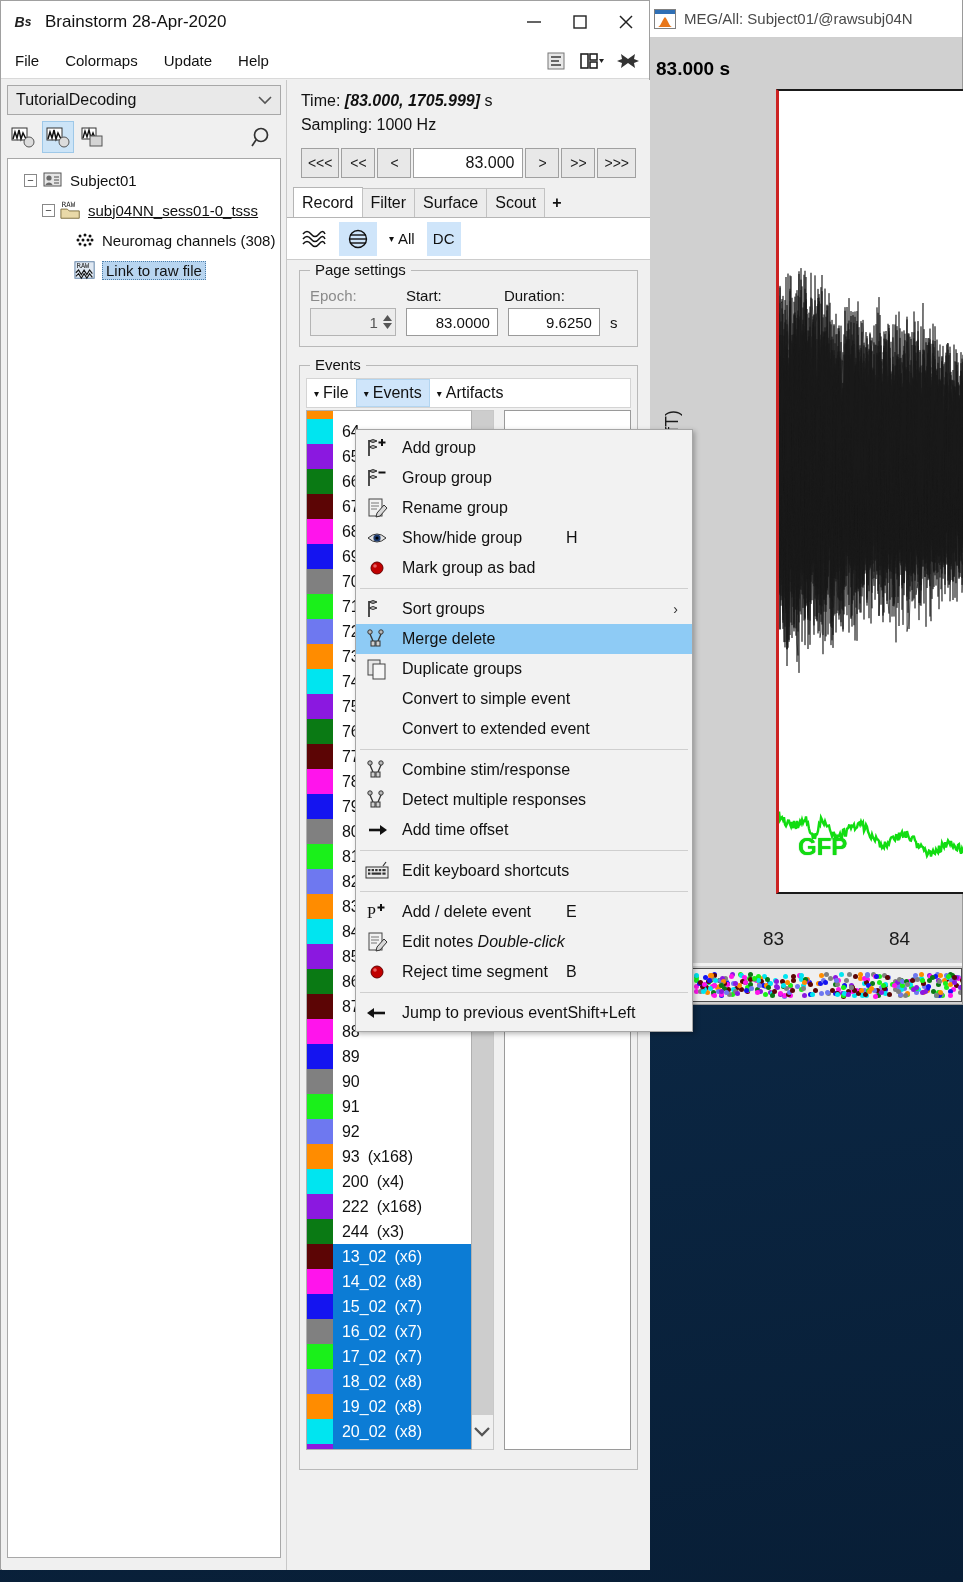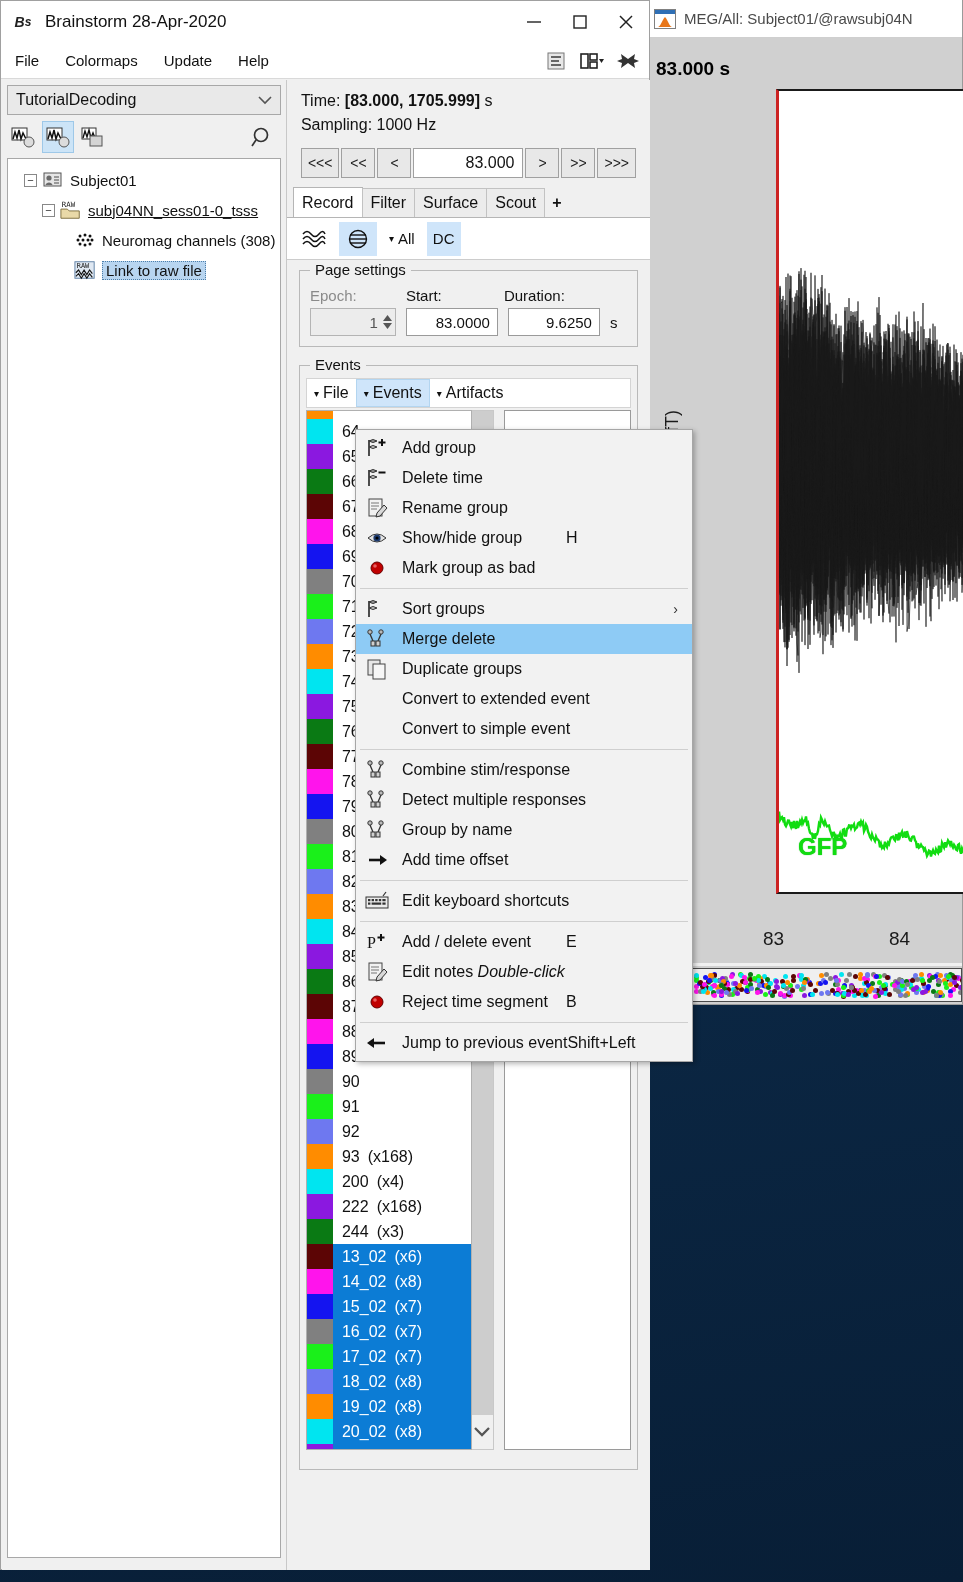--- a/index.html
+++ b/index.html
@@ -139,21 +139,21 @@
     display:inline-flex; align-items:center; justify-content:center;
     font-size:11px; line-height:1; color:#333; margin-right:5px; flex:none;
   }
   .tnode-icon { width:22px; height:20px; margin-right:6px; flex:none; display:flex; align-items:center; justify-content:center; }
   .tree-row .lbl.underline { text-decoration:underline; }
   .tree-row .lbl.sel { background:#b8d5f0; border:1px dotted #4d7faa; padding:0 3px; }
 
   
   #time-info { padding:12px 14px 4px 14px; font-size:16px; color:#111; }
   #time-info .row { margin-bottom:6px; }
-  #time-info b { font-weight:bold; }
+  #time-info b { font-weight:bold;font-style:italic; }
   #time-nav { display:flex; padding:4px 12px 10px 14px; align-items:center; }
   .tnav-btn {
     height:30px; min-width:34px; padding:0 6px; background:#e8e8e8;
     border:1px solid #a0a0a0; font-size:14px; color:#222;
     display:flex; align-items:center; justify-content:center; margin-right:2px;
   }
   #time-value {
     height:30px; width:110px; background:#ffffff; border:1px solid #a0a0a0;
     font-size:16px; color:#111; display:flex; align-items:center;
     justify-content:flex-end; padding-right:8px; margin-right:2px;
@@ -1155,21 +1155,21 @@
     </div>
     <div class="cm-item">
       <span class="cm-ico">
         <svg xmlns="http://www.w3.org/2000/svg" width="22" height="22" viewBox="0 0 22 22">
           <path d="M3 3 L3 19" stroke="#222" stroke-width="1.6" fill="none"></path>
           <path d="M3 4 Q7 1 11 4 Q7 7 3 4 Z" fill="#9a9a9a" stroke="#333"></path>
           <path d="M3 10 Q7 7 11 10 Q7 13 3 10 Z" fill="#c8c8c8" stroke="#333"></path>
           <line x1="12.5" y1="5.5" x2="19.5" y2="5.5" stroke="#111" stroke-width="2"></line>
         </svg>
       </span>
-      <span class="cm-label">Delete time</span>
+      <span class="cm-label">Group group</span>
     </div>
     <div class="cm-item">
       <span class="cm-ico">
         <svg xmlns="http://www.w3.org/2000/svg" width="22" height="22" viewBox="0 0 22 22">
           <rect x="3" y="2" width="13" height="17" fill="#f2f2f2" stroke="#444"></rect>
           <line x1="5" y1="6" x2="13" y2="6" stroke="#777"></line>
           <line x1="5" y1="9" x2="13" y2="9" stroke="#777"></line>
           <line x1="5" y1="12" x2="11" y2="12" stroke="#777"></line>
           <path d="M11 16 L18 8 L21 11 L14 19 L10 20 Z" fill="#d8d8d8" stroke="#333"></path>
         </svg>
@@ -1225,25 +1225,25 @@
       <span class="cm-ico">
         <svg xmlns="http://www.w3.org/2000/svg" width="22" height="22" viewBox="0 0 22 22">
           <rect x="2" y="2" width="12" height="15" fill="#e6e6e6" stroke="#444"></rect>
           <rect x="7" y="6" width="12" height="15" fill="#f6f6f6" stroke="#444"></rect>
         </svg>
       </span>
       <span class="cm-label">Duplicate groups</span>
     </div>
     <div class="cm-item">
       <span class="cm-ico"></span>
+      <span class="cm-label">Convert to simple event</span>
+    </div>
+    <div class="cm-item">
+      <span class="cm-ico"></span>
       <span class="cm-label">Convert to extended event</span>
-    </div>
-    <div class="cm-item">
-      <span class="cm-ico"></span>
-      <span class="cm-label">Convert to simple event</span>
     </div>
     <div class="cm-sep"></div>
     <div class="cm-item">
       <span class="cm-ico">
         <svg xmlns="http://www.w3.org/2000/svg" width="24" height="22" viewBox="0 0 24 22">
           <circle cx="5" cy="4" r="2.2" fill="#b9b9b9" stroke="#333"></circle>
           <circle cx="16" cy="4" r="2.2" fill="#b9b9b9" stroke="#333"></circle>
           <line x1="5" y1="6" x2="8" y2="13" stroke="#333" stroke-width="1.3"></line>
           <line x1="16" y1="6" x2="13" y2="13" stroke="#333" stroke-width="1.3"></line>
           <rect x="6" y="13" width="4" height="5" fill="#d0d0d0" stroke="#333"></rect>
@@ -1257,33 +1257,20 @@
         <svg xmlns="http://www.w3.org/2000/svg" width="24" height="22" viewBox="0 0 24 22">
           <circle cx="5" cy="4" r="2.2" fill="#b9b9b9" stroke="#333"></circle>
           <circle cx="16" cy="4" r="2.2" fill="#b9b9b9" stroke="#333"></circle>
           <line x1="5" y1="6" x2="8" y2="13" stroke="#333" stroke-width="1.3"></line>
           <line x1="16" y1="6" x2="13" y2="13" stroke="#333" stroke-width="1.3"></line>
           <rect x="6" y="13" width="4" height="5" fill="#d0d0d0" stroke="#333"></rect>
           <rect x="11" y="13" width="4" height="5" fill="#d0d0d0" stroke="#333"></rect>
         </svg>
       </span>
       <span class="cm-label">Detect multiple responses</span>
-    </div>
-    <div class="cm-item">
-      <span class="cm-ico">
-        <svg xmlns="http://www.w3.org/2000/svg" width="24" height="22" viewBox="0 0 24 22">
-          <circle cx="5" cy="4" r="2.2" fill="#b9b9b9" stroke="#333"></circle>
-          <circle cx="16" cy="4" r="2.2" fill="#b9b9b9" stroke="#333"></circle>
-          <line x1="5" y1="6" x2="8" y2="13" stroke="#333" stroke-width="1.3"></line>
-          <line x1="16" y1="6" x2="13" y2="13" stroke="#333" stroke-width="1.3"></line>
-          <rect x="6" y="13" width="4" height="5" fill="#d0d0d0" stroke="#333"></rect>
-          <rect x="11" y="13" width="4" height="5" fill="#d0d0d0" stroke="#333"></rect>
-        </svg>
-      </span>
-      <span class="cm-label">Group by name</span>
     </div>
     <div class="cm-item">
       <span class="cm-ico">
         <svg xmlns="http://www.w3.org/2000/svg" width="22" height="22" viewBox="0 0 22 22">
           <line x1="3" y1="11" x2="16" y2="11" stroke="#111" stroke-width="2.6"></line>
           <path d="M14 6 L21 11 L14 16 Z" fill="#111"></path>
         </svg>
       </span>
       <span class="cm-label">Add time offset</span>
     </div>

